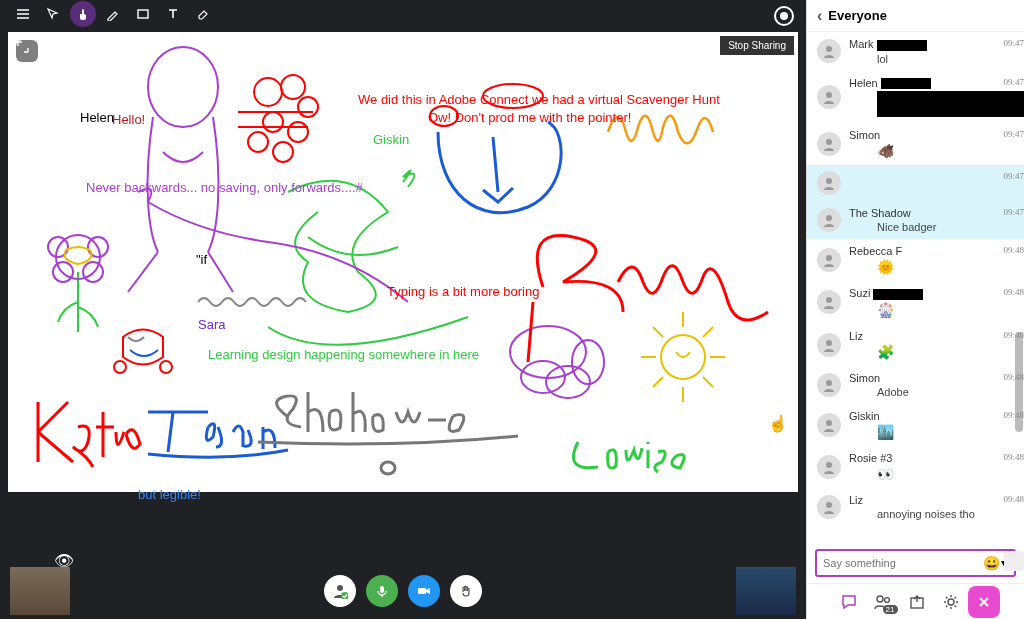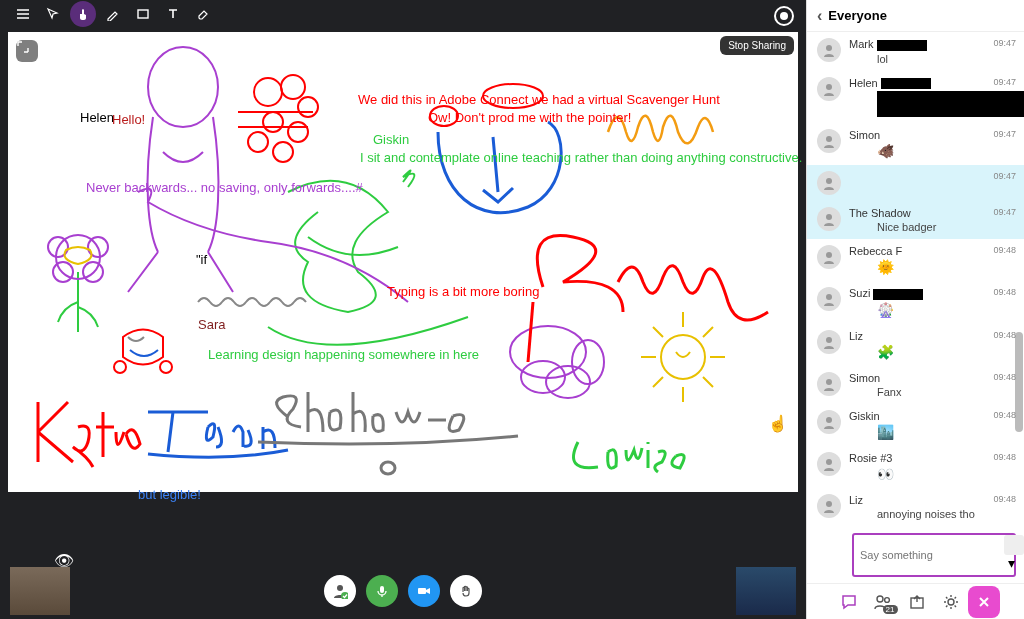--- a/index.html
+++ b/index.html
@@ -11,21 +11,21 @@
 .main { display: flex; flex-direction: column; width: 806px; height: 619px; background: #202124; position: relative; }
 
 .toolbar { display: flex; align-items: center; height: 28px; padding: 0 10px; gap: 4px; background: #202124; position: relative; }
 .tool-btn { width: 26px; height: 26px; border-radius: 50%; display: flex; align-items: center; justify-content: center; color: #fff; cursor: pointer; }
 .tool-btn.active { background: #5a2d7a; }
 .tool-btn svg { display: block; }
 
 .rec-dot { position: absolute; right: 12px; top: 6px; width: 20px; height: 20px; border: 2px solid #fff; border-radius: 50%; display: flex; align-items: center; justify-content: center; }
 .rec-dot::after { content: ""; width: 8px; height: 8px; background: #fff; border-radius: 50%; }
 
-.stop-sharing { position: absolute; right: 12px; top: 36px; background: #333; color: #fff; font-size: 10px; padding: 4px 8px; border-radius: 6px; cursor: pointer; z-index: 5; }
+.stop-sharing { position: absolute; right: 12px; top: 36px; background: #333; color: #fff; font-size: 10px; padding: 4px 8px; border-radius: 0; cursor: pointer; z-index: 5; }
 
 .whiteboard-wrap { flex: 1; display: flex; align-items: flex-start; justify-content: center; padding: 4px 4px 0 4px; }
 .whiteboard { position: relative; width: 790px; height: 460px; background: #fff; }
 .whiteboard svg { position: absolute; inset: 0; }
 .wb-text { position: absolute; font-size: 13px; white-space: nowrap; }
 .wb-corner-icon { position: absolute; left: 8px; top: 8px; width: 22px; height: 22px; border-radius: 6px; background: rgba(0,0,0,0.5); display: flex; align-items: center; justify-content: center; }
 .wb-cursor { position: absolute; font-size: 16px; color: #000; }
 
 .video-bar { height: 56px; display: flex; align-items: center; justify-content: center; gap: 10px; position: relative; }
 .video-thumb { width: 60px; height: 48px; background: #444; position: absolute; bottom: 4px; }
@@ -36,28 +36,28 @@
 .video-thumb.right::after { content: ""; position: absolute; inset: 0; background: linear-gradient(#2a4a6a, #1a2a4a); }
 .ctrl-btn { width: 32px; height: 32px; border-radius: 50%; background: #fff; display: flex; align-items: center; justify-content: center; cursor: pointer; }
 .ctrl-btn.green { background: #4caf50; }
 .ctrl-btn.blue { background: #2196f3; }
 
 
 .chat { display: flex; flex-direction: column; width: 218px; height: 619px; background: #fff; border-left: 1px solid #ddd; }
 .chat-head { display: flex; align-items: center; gap: 6px; height: 32px; padding: 0 10px; border-bottom: 1px solid #eee; font-size: 13px; font-weight: bold; }
 .chat-head .chev { font-size: 16px; cursor: pointer; color: #555; }
 .chat-list { flex: 1; overflow-y: hidden; position: relative; }
-.chat-item { display: flex; align-items: flex-start; gap: 8px; padding: 6px 10px 6px 10px; font-size: 11px; position: relative; }
+.chat-item { display: flex; align-items: center; gap: 8px; padding: 6px 10px 6px 10px; font-size: 11px; position: relative; }
 .chat-item.highlight { background: #d9f4fb; }
 .avatar { width: 24px; height: 24px; border-radius: 50%; background: #ddd; display: flex; align-items: center; justify-content: center; flex-shrink: 0; color: #777; }
 .avatar svg { display: block; }
 .chat-body { flex: 1; min-width: 0; }
 .chat-name { color: #333; font-size: 11px; }
 .chat-msg { color: #444; font-size: 11px; margin-top: 2px; padding-left: 28px; }
-.chat-time { position: absolute; right: 8px; top: 6px; font-size: 9px; color: #888; }
+.chat-time { position: absolute; right: 0; top: 6px; font-size: 9px; color: #888; font-family: Liberation Serif, serif; }
 .redact { display: inline-block; background: #000; height: 11px; vertical-align: middle; }
 
 .chat-input-wrap { padding: 6px 8px; }
 .chat-input { display: flex; align-items: center; border: 2px solid #aa3fbf; border-radius: 3px; padding: 4px 6px; gap: 6px; }
 .chat-input input { flex: 1; border: none; outline: none; font-size: 11px; color: #888; }
 .emoji-btn { font-size: 14px; cursor: pointer; }
 .side-btn { position: absolute; right: 0; width: 20px; height: 20px; background: #eee; border-radius: 3px; }
 
 .chat-footer { display: flex; align-items: center; justify-content: center; height: 36px; border-top: 1px solid #eee; }
 .foot-btn { width: 34px; height: 28px; border-radius: 6px; display: flex; align-items: center; justify-content: center; cursor: pointer; color: #555; position: relative; }
@@ -247,25 +247,24 @@
             <path d="M650 420 q12 -4 4 10 q-12 4 -4 10"></path>
             <path d="M668 424 q14 -6 4 12 q-14 -2 -4 -12"></path>
           </g>
         </svg>
 
         <span class="wb-text" style="left:72px; top:78px;  color:#000">Helen</span>
         <span class="wb-text" style="left:104px;top:80px;  color:#b91c1c">Hello!</span>
         <span class="wb-text" style="left:420px;top:78px;  color:#f00">Ow! Don't prod me with the pointer!</span>
         <span class="wb-text" style="left:350px;top:60px;  color:#f00">We did this in Adobe Connect  we had a virtual Scavenger Hunt</span>
         <span class="wb-text" style="left:365px;top:100px; color:#2ecc40">Giskin</span>
-        <span class="wb-text" style="left:352px;top:118px; color:#2ecc40">I sit and contemplate online teaching rather than doing anything constructive.</span>
         <span class="wb-text" style="left:78px; top:148px; color:#a83fd0">Never backwards... no saving, only forwards....#</span>
         <span class="wb-text" style="left:188px;top:220px; color:#000">"if</span>
         <span class="wb-text" style="left:379px;top:252px; color:#f00">Typing is a bit more boring</span>
-        <span class="wb-text" style="left:190px;top:285px; color:#7f1d1d">Sara</span>
+        <span class="wb-text" style="left:190px;top:285px; color:#6d28d9">Sara</span>
         <span class="wb-text" style="left:200px;top:315px; color:#2ecc40">Learning design happening somewhere in here</span>
         <span class="wb-text" style="left:130px;top:455px; color:#3b82f6">but legible!</span>
 
         <span class="wb-cursor" style="left:760px; top:382px;">☝</span>
       </div>
     </div>
 
     <div class="video-bar">
       <div class="video-thumb left">
         <span class="eye-ic">👁</span>
@@ -410,21 +409,21 @@
         </div>
         <div class="chat-item">
           <div class="avatar">
             <svg width="14" height="14" viewBox="0 0 14 14">
               <circle cx="7" cy="5" r="3" fill="#999"></circle>
               <path d="M2 14c0-4 10-4 10 0" fill="#999"></path>
             </svg>
           </div>
           <div class="chat-body">
             <div class="chat-name">Simon </div>
-            <div class="chat-msg">Fanx</div>
+            <div class="chat-msg">Adobe</div>
           </div>
           <div class="chat-time">09:48</div>
         </div>
         <div class="chat-item">
           <div class="avatar">
             <svg width="14" height="14" viewBox="0 0 14 14">
               <circle cx="7" cy="5" r="3" fill="#999"></circle>
               <path d="M2 14c0-4 10-4 10 0" fill="#999"></path>
             </svg>
           </div>
@@ -454,21 +453,21 @@
               <path d="M2 14c0-4 10-4 10 0" fill="#999"></path>
             </svg>
           </div>
           <div class="chat-body">
             <div class="chat-name">Liz </div>
             <div class="chat-msg">annoying noises tho</div>
           </div>
           <div class="chat-time">09:48</div>
         </div>
       </div>
-    <div class="chat-input-wrap" style="position:relative;margin-left:37px;">
+    <div class="chat-input-wrap" style="position:relative;">
       <div class="chat-input">
         <input type="text" placeholder="Say something" style="">
         <span class="emoji-btn">😀▾</span>
       </div>
       <div class="side-btn" style="top:8px;"></div>
     </div>
     <div class="chat-footer">
       <div class="foot-btn active">
         <svg width="18" height="18" viewBox="0 0 18 18">
             <path d="M3 3h12v9H8l-4 3v-3H3z" fill="none" stroke="currentColor" stroke-width="1.5"></path>

